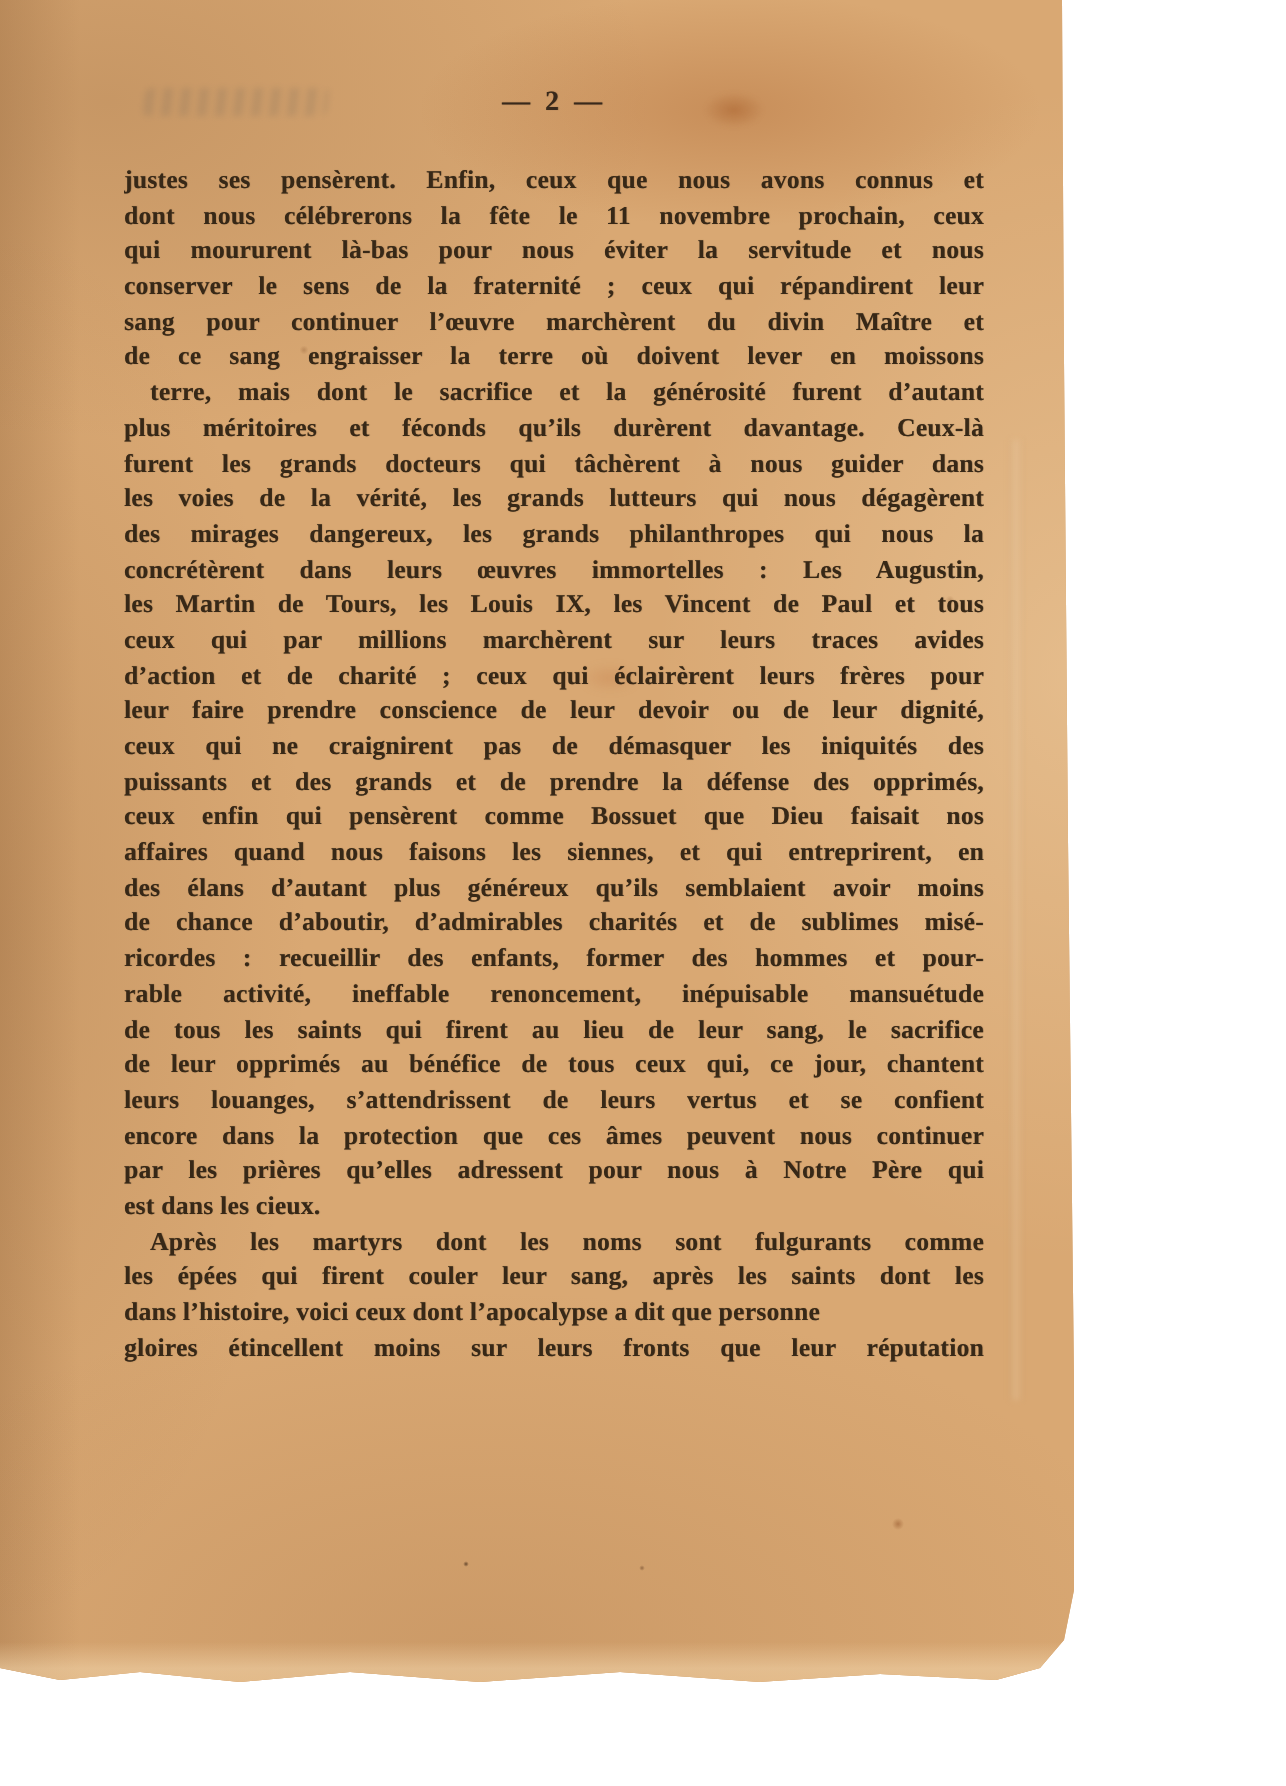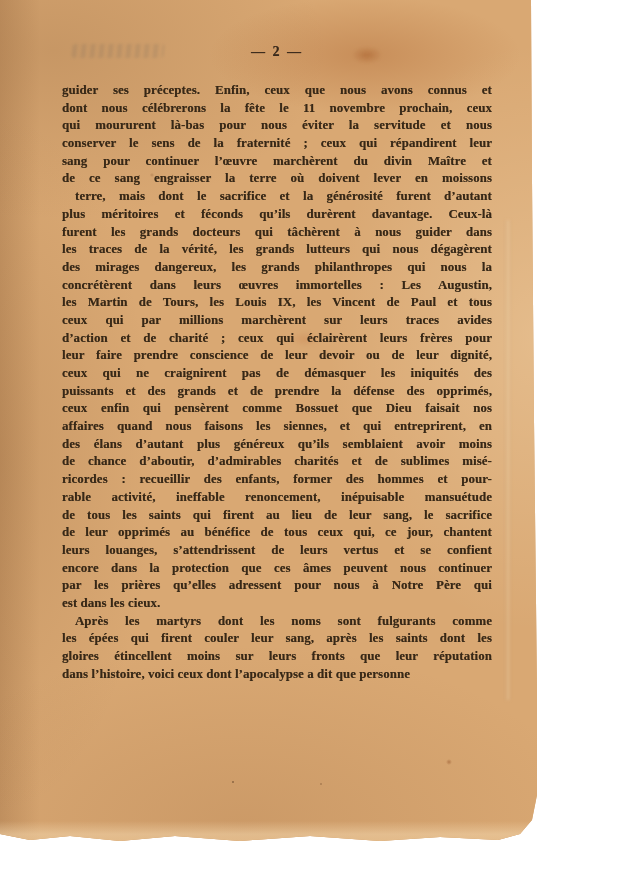--- a/index.html
+++ b/index.html
@@ -119,32 +119,32 @@
   <div class="paper">
     <div class="crease"></div>
     <div class="ghost"></div>
     <div class="stain stain-fox"></div>
     <div class="stain stain-soft"></div>
 
     <div class="page-number">— 2 —</div>
 
     <div class="text-block">
         <div class="para">
-          <div class="line">guider ses préceptes. Enfin, ceux que nous avons connus et</div>
+          <div class="line">justes ses pensèrent. Enfin, ceux que nous avons connus et</div>
           <div class="line">dont nous célébrerons la fête le 11 novembre prochain, ceux</div>
           <div class="line">qui moururent là-bas pour nous éviter la servitude et nous</div>
           <div class="line">conserver le sens de la fraternité ; ceux qui répandirent leur</div>
           <div class="line">sang pour continuer l’œuvre marchèrent du divin Maître et</div>
           <div class="line">de ce sang engraisser la terre où doivent lever en moissons</div>
         </div>
         <div class="para indent">
           <div class="line">terre, mais dont le sacrifice et la générosité furent d’autant</div>
           <div class="line">plus méritoires et féconds qu’ils durèrent davantage. Ceux-là</div>
           <div class="line">furent les grands docteurs qui tâchèrent à nous guider dans</div>
-          <div class="line">les traces de la vérité, les grands lutteurs qui nous dégagèrent</div>
+          <div class="line">les voies de la vérité, les grands lutteurs qui nous dégagèrent</div>
           <div class="line">des mirages dangereux, les grands philanthropes qui nous la</div>
           <div class="line">concrétèrent dans leurs œuvres immortelles : Les Augustin,</div>
           <div class="line">les Martin de Tours, les Louis IX, les Vincent de Paul et tous</div>
           <div class="line">ceux qui par millions marchèrent sur leurs traces avides</div>
           <div class="line">d’action et de charité ; ceux qui éclairèrent leurs frères pour</div>
           <div class="line">leur faire prendre conscience de leur devoir ou de leur dignité,</div>
           <div class="line">ceux qui ne craignirent pas de démasquer les iniquités des</div>
           <div class="line">puissants et des grands et de prendre la défense des opprimés,</div>
           <div class="line">ceux enfin qui pensèrent comme Bossuet que Dieu faisait nos</div>
           <div class="line">affaires quand nous faisons les siennes, et qui entreprirent, en</div>
@@ -155,18 +155,18 @@
           <div class="line">de tous les saints qui firent au lieu de leur sang, le sacrifice</div>
           <div class="line">de leur opprimés au bénéfice de tous ceux qui, ce jour, chantent</div>
           <div class="line">leurs louanges, s’attendrissent de leurs vertus et se confient</div>
           <div class="line">encore dans la protection que ces âmes peuvent nous continuer</div>
           <div class="line">par les prières qu’elles adressent pour nous à Notre Père qui</div>
           <div class="line last">est dans les cieux.</div>
         </div>
         <div class="para indent">
           <div class="line">Après les martyrs dont les noms sont fulgurants comme</div>
           <div class="line">les épées qui firent couler leur sang, après les saints dont les</div>
+          <div class="line last">dans l’histoire, voici ceux dont l’apocalypse a dit que personne</div>
           <div class="line">gloires étincellent moins sur leurs fronts que leur réputation</div>
-          <div class="line last">dans l’histoire, voici ceux dont l’apocalypse a dit que personne</div>
         </div>
       </div>
   </div>
 </div>
 
 </body></html>

